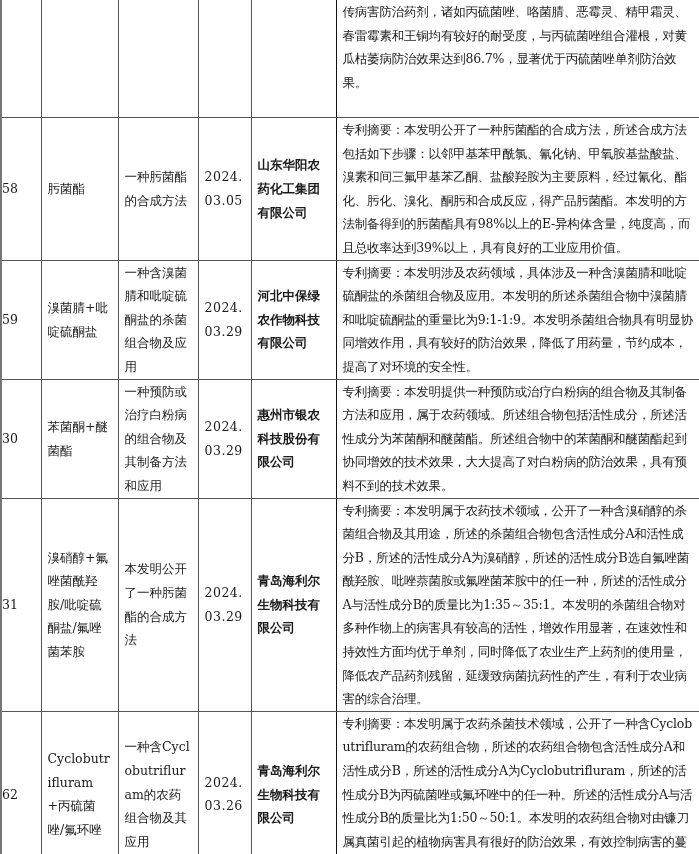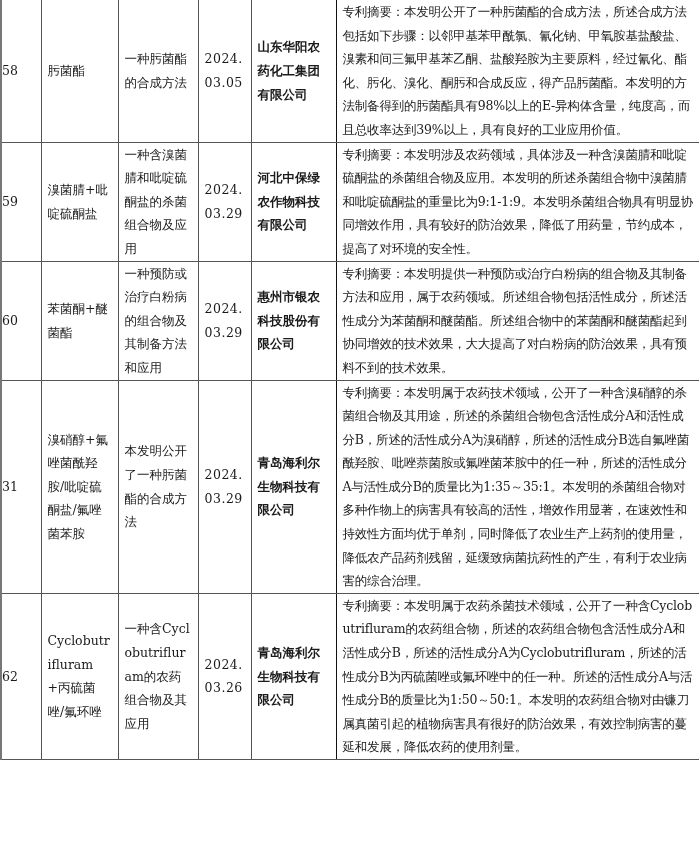--- a/index.html
+++ b/index.html
@@ -19,38 +19,46 @@
 <table>
   <colgroup>
     <col style="width:40px">
     <col style="width:77px">
     <col style="width:80px">
     <col style="width:53px">
     <col style="width:85px">
     <col style="width:364px">
   </colgroup>
   <tbody>
+    <tr style="height:118px">
+      <td class="lefttab"></td>
+      <td></td>
+      <td></td>
+      <td></td>
+      <td class="thick"></td>
+      <td class="col-abs">传病害防治药剂，诸如丙硫菌唑、咯菌腈、恶霉灵、精甲霜灵、春雷霉素和王铜均有较好的耐受度，与丙硫菌唑组合灌根，对黄瓜枯萎病防治效果达到86.7%，显著优于丙硫菌唑单剂防治效果。</td>
+    </tr>
     <tr style="height:120px">
       <td class="col-no lefttab">58</td>
       <td>肟菌酯</td>
       <td>一种肟菌酯的合成方法</td>
       <td class="col-date">2024.03.05</td>
       <td class="thick">山东华阳农药化工集团有限公司</td>
       <td class="col-abs">专利摘要：本发明公开了一种肟菌酯的合成方法，所述合成方法包括如下步骤：以邻甲基苯甲酰氯、氰化钠、甲氧胺基盐酸盐、溴素和间三氟甲基苯乙酮、盐酸羟胺为主要原料，经过氰化、酯化、肟化、溴化、酮肟和合成反应，得产品肟菌酯。本发明的方法制备得到的肟菌酯具有98%以上的E-异构体含量，纯度高，而且总收率达到39%以上，具有良好的工业应用价值。</td>
     </tr>
     <tr style="height:96px">
       <td class="col-no lefttab">59</td>
       <td>溴菌腈+吡啶硫酮盐</td>
       <td>一种含溴菌腈和吡啶硫酮盐的杀菌组合物及应用</td>
       <td class="col-date">2024.03.29</td>
       <td class="thick">河北中保绿农作物科技有限公司</td>
       <td class="col-abs">专利摘要：本发明涉及农药领域，具体涉及一种含溴菌腈和吡啶硫酮盐的杀菌组合物及应用。本发明的所述杀菌组合物中溴菌腈和吡啶硫酮盐的重量比为9:1-1:9。本发明杀菌组合物具有明显协同增效作用，具有较好的防治效果，降低了用药量，节约成本，提高了对环境的安全性。</td>
     </tr>
     <tr style="height:100px">
-      <td class="col-no lefttab">60</td>
+      <td class="col-no lefttab">30</td>
       <td>苯菌酮+醚菌酯</td>
       <td>一种预防或治疗白粉病的组合物及其制备方法和应用</td>
       <td class="col-date">2024.03.29</td>
       <td class="thick">惠州市银农科技股份有限公司</td>
       <td class="col-abs">专利摘要：本发明提供一种预防或治疗白粉病的组合物及其制备方法和应用，属于农药领域。所述组合物包括活性成分，所述活性成分为苯菌酮和醚菌酯。所述组合物中的苯菌酮和醚菌酯起到协同增效的技术效果，大大提高了对白粉病的防治效果，具有预料不到的技术效果。</td>
     </tr>
     <tr style="height:181px">
       <td class="col-no lefttab">31</td>
       <td>溴硝醇+氟唑菌酰羟胺/吡啶硫酮盐/氟唑菌苯胺</td>
       <td>本发明公开了一种肟菌酯的合成方法</td>

